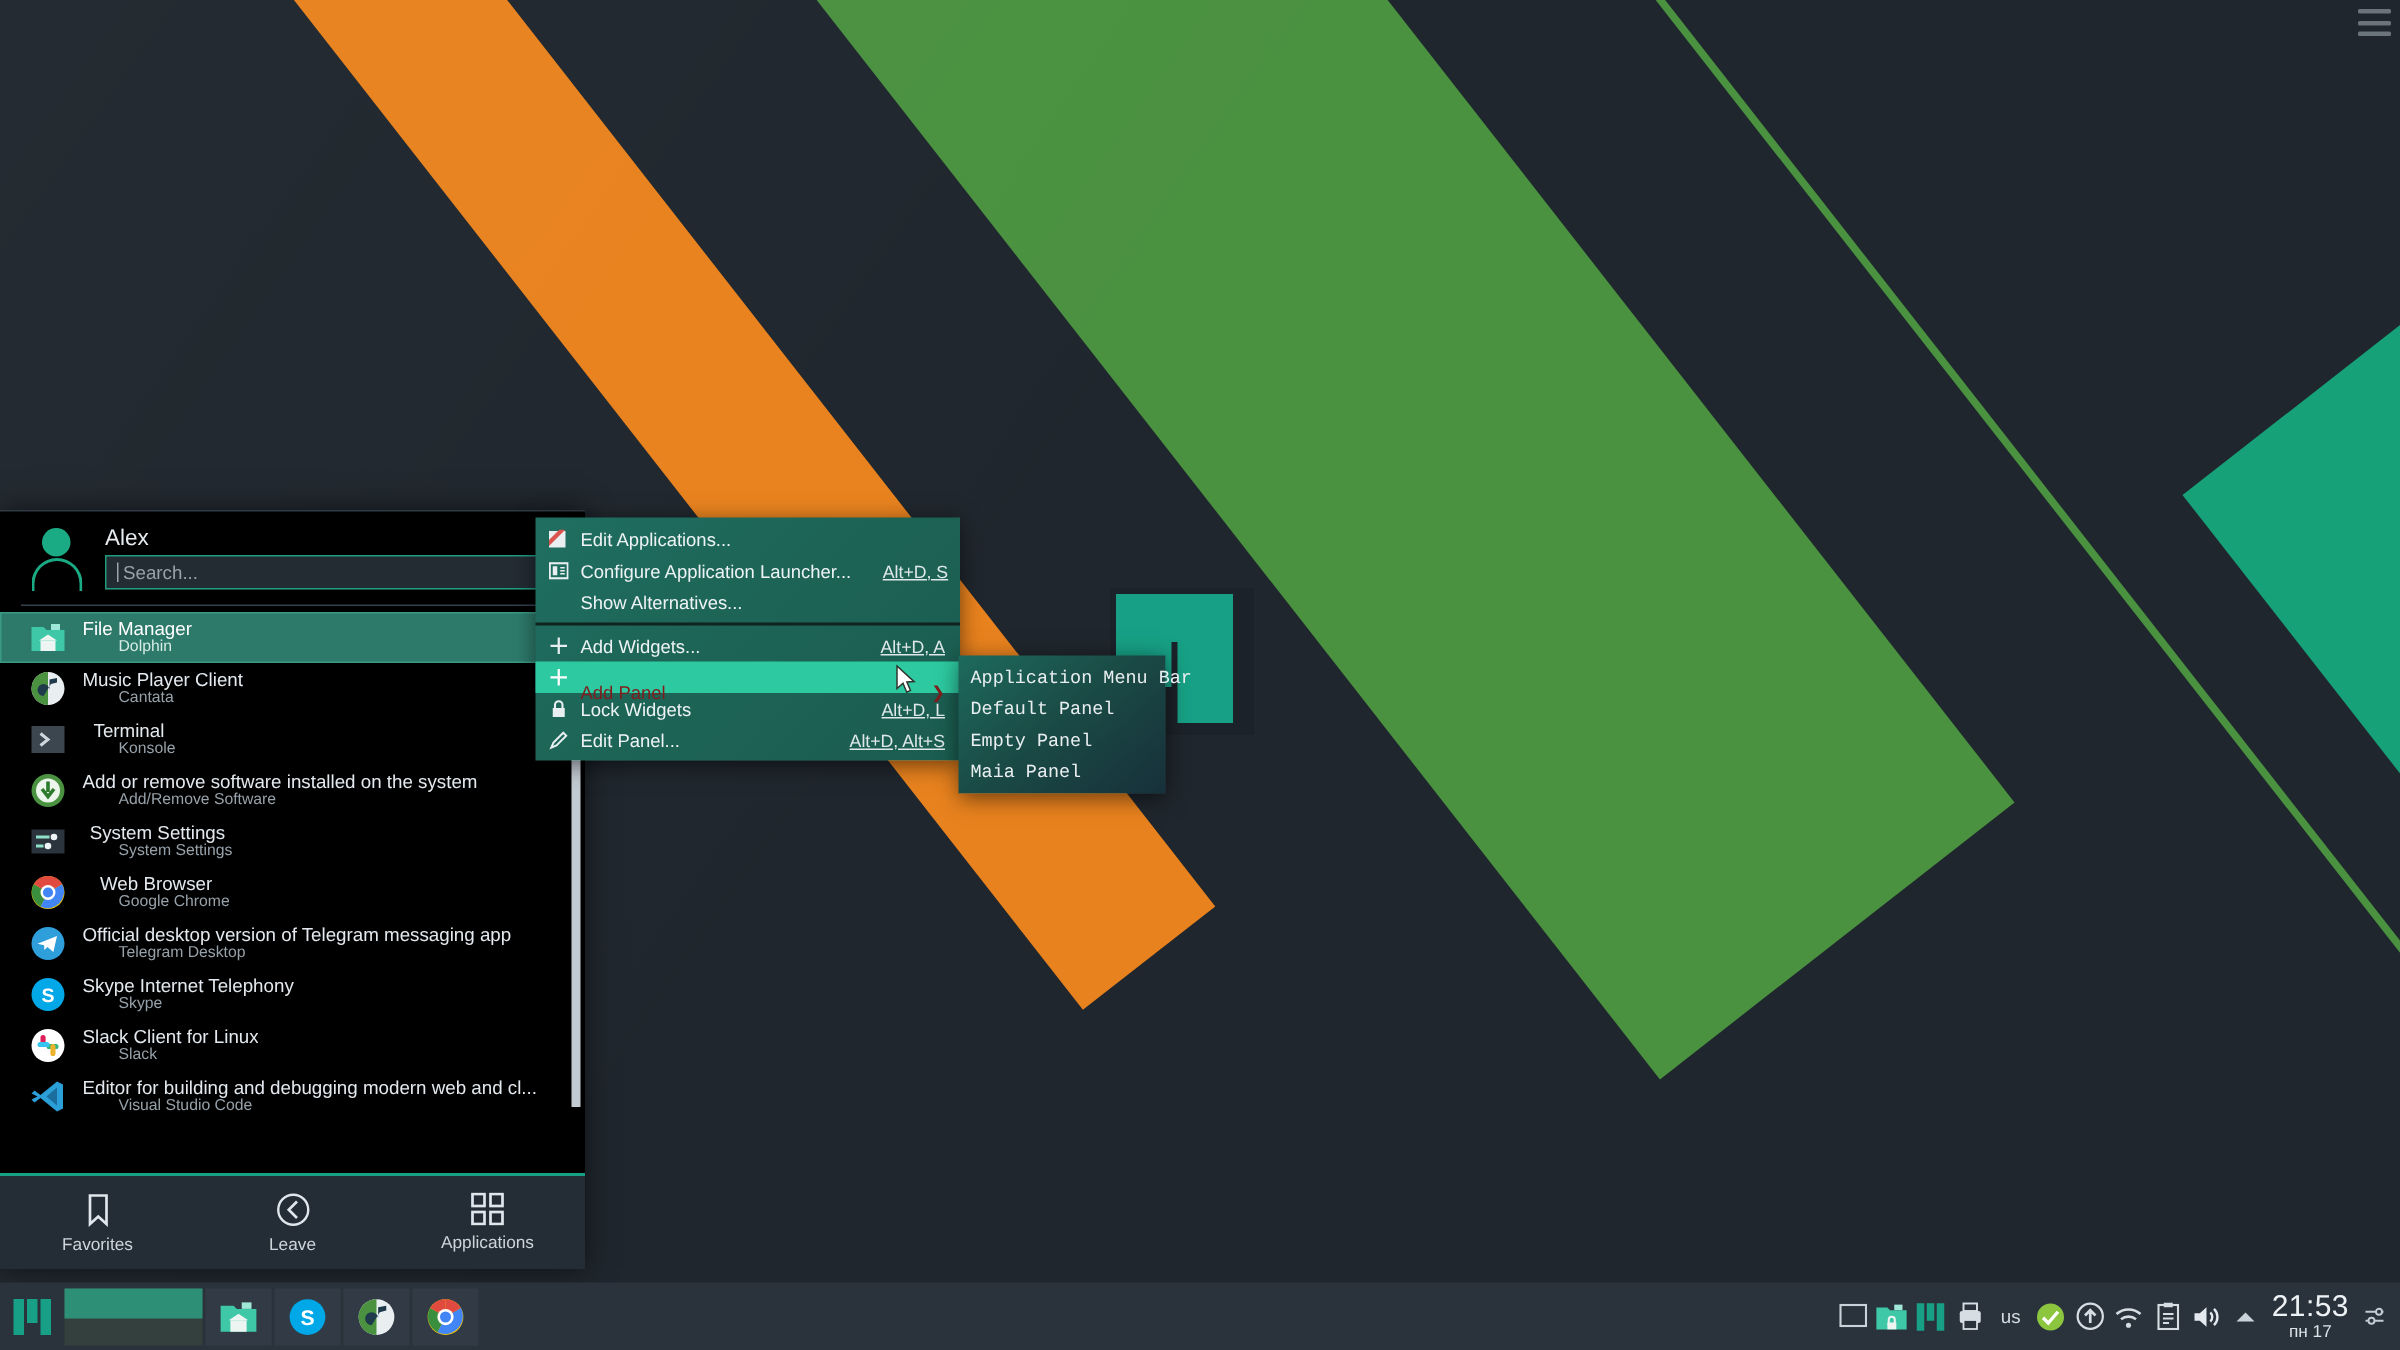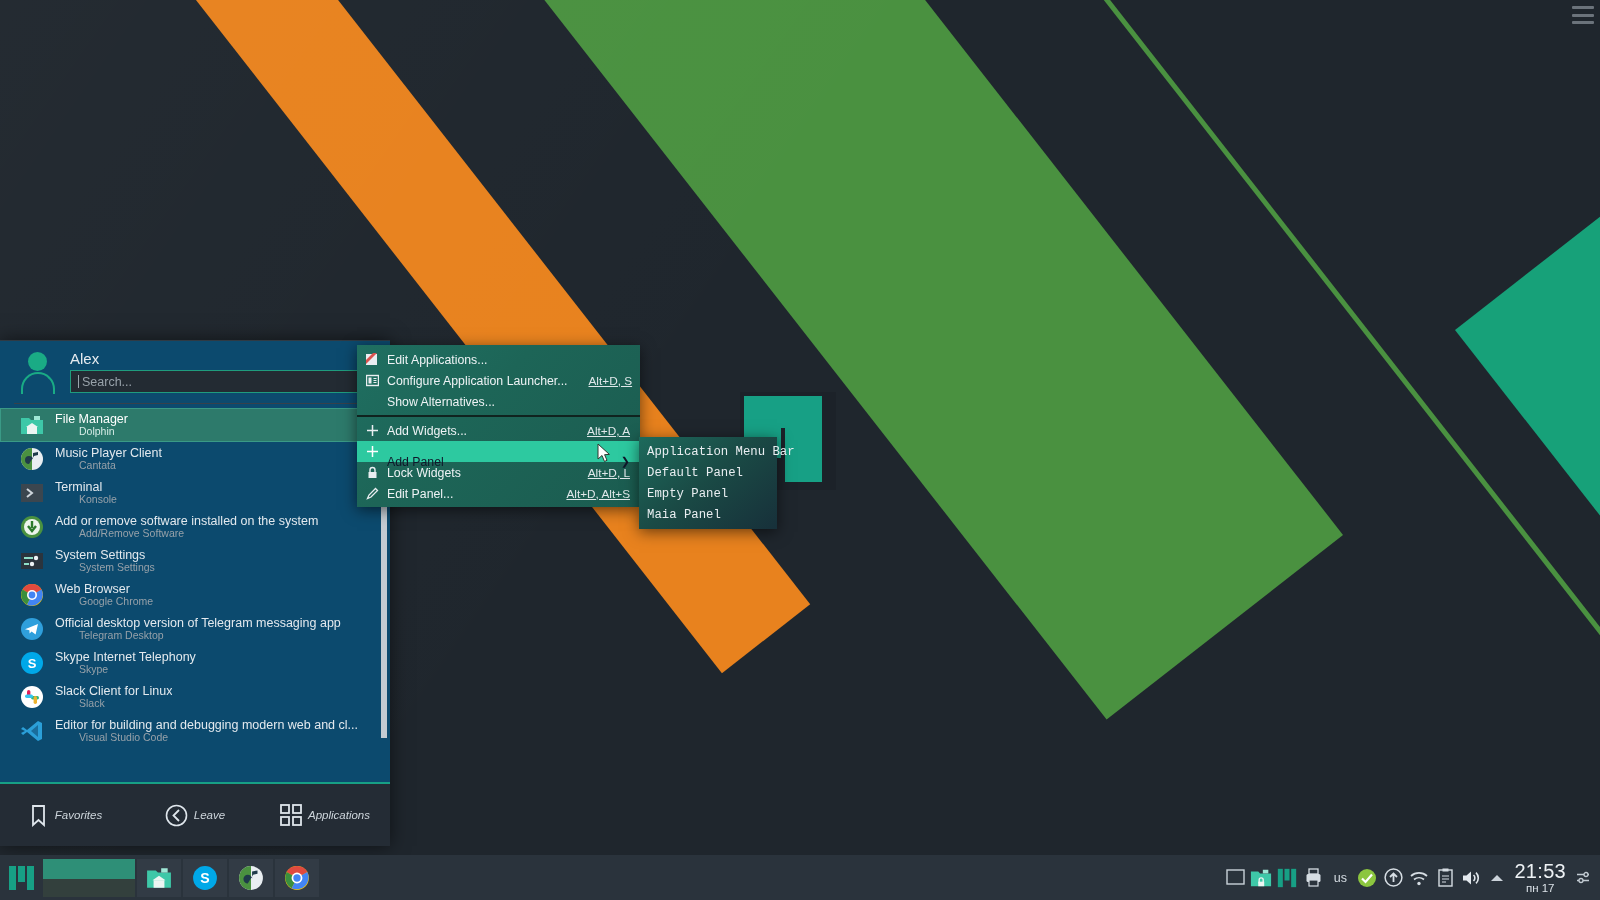--- a/index.html
+++ b/index.html
@@ -29,21 +29,21 @@
   #logo .l4{position:absolute;left:4px;top:40px;width:26px;height:50px;background:#17a085;}
 
   
   #hamburger{position:absolute;right:6px;top:6px;width:22px;height:18px;
              display:flex;flex-direction:column;justify-content:space-between;opacity:.55;}
   #hamburger i{display:block;height:3px;background:#a9b2bb;border-radius:1px;}
 
   
   #launcher{
     position:absolute;left:0;top:340px;width:390px;height:505px;
-    background:#0c4a6e;
+    background:#000000;
     box-shadow:0 0 18px rgba(0,0,0,.55);
     border-top:1px solid #2f3a44;
     display:flex;flex-direction:column;
     color:#d8dee4;
   }
   #launcher-header{height:62px;display:flex;align-items:center;padding:0 10px 0 18px;gap:12px;}
   .avatar{width:40px;height:44px;position:relative;flex:0 0 auto;}
   .avatar .head{position:absolute;left:10px;top:2px;width:19px;height:19px;border-radius:50%;
     background:#1aab85;}
   .avatar .body{position:absolute;left:3px;top:22px;width:34px;height:22px;
@@ -61,49 +61,49 @@
     color:#cfd6dc;font-size:12.5px;font-family:"Liberation Sans",sans-serif;
   }
   .searchbox input::placeholder{color:#98a2aa;}
   .hdr-sep{height:1px;background:#36414b;margin:0 14px;}
 
   #app-list{flex:1;position:relative;overflow:hidden;padding-top:4px;}
   .app-item{height:34px;display:flex;align-items:center;gap:11px;padding:0 14px 0 20px;box-sizing:border-box;}
   .app-item.sel{background:#2d7a6b;outline:1px solid #3a9a86;outline-offset:-1px;}
   .app-ico{width:24px;height:24px;flex:0 0 auto;position:relative;}
   .app-txt{display:flex;flex-direction:column;justify-content:center;line-height:1.12;min-width:0;}
-  .app-name{font-size:12.5px;color:#e3e9ee;white-space:nowrap;overflow:hidden;text-overflow:ellipsis;}
+  .app-name{font-size:12.5px;color:#e3e9ee;white-space:nowrap;overflow:hidden;text-overflow:ellipsis;text-align:center;}
   .app-sub{font-size:10.5px;color:#97a1a9;white-space:nowrap;overflow:hidden;text-overflow:ellipsis;padding-left:24px;}
   .app-item.sel .app-name{color:#ffffff;}
   .app-item.sel .app-sub{color:#d6ece6;}
 
   #applist-scrollbar{position:absolute;right:3px;top:4px;width:6px;height:378px;}
   #applist-scrollbar .thumb{position:absolute;left:0;top:0;width:6px;height:330px;background:#c3cbd2;}
 
   #tabline{height:2px;background:#17a085;}
   #tabbar{height:62px;display:flex;align-items:center;background:#242c35;}
-  .tab{flex:1;display:flex;align-items:center;justify-content:center;gap:6px;height:100%;font-style:italic;}
+  .tab{flex:1;display:flex;flex-direction:column;align-items:center;justify-content:center;gap:6px;height:100%;}
   .tab .tlabel{font-size:11.5px;color:#cdd5db;}
   .tab svg{display:block;}
 
   
   #ctxmenu{
     position:absolute;left:357px;top:345px;width:283px;
     background:linear-gradient(135deg,#1f6f61 0%,#1d6557 40%,#1b5c50 100%);
     box-shadow:0 3px 14px rgba(0,0,0,.55);
     padding:4px 0 3px;
     color:#e9eef1;
   }
   .mi{height:21px;display:flex;align-items:center;padding:0 10px 0 8px;gap:7px;font-size:12.3px;}
   .mi .mico{width:15px;height:15px;flex:0 0 auto;display:flex;align-items:center;justify-content:center;}
   .mi .mlabel{flex:1;white-space:nowrap;color:#eef3f5;}
   .mi .mkey{font-size:11.8px;color:#dfe8ea;margin-left:14px;white-space:nowrap;text-decoration:underline;}
   .mi .marrow{margin-left:8px;color:#eaf5f2;font-size:11px;}
   .mi.hl{background:#2dc9a0;}
-  .mi.hl .mlabel,.mi.hl .mkey,.mi.hl .marrow{color:#0f172a;margin-top:20px;}
+  .mi.hl .mlabel,.mi.hl .mkey,.mi.hl .marrow{color:#7f1d1d;margin-top:20px;}
   .msep{height:2px;background:#10231f;margin:3px 0;}
 
   
   #submenu{
     position:absolute;left:639px;top:437px;width:138px;
     background:linear-gradient(140deg,#1d6a5c 0%,#1a4a45 48%,#17303a 100%);
     box-shadow:0 3px 14px rgba(0,0,0,.55);
     padding:4px 0;
     font-family:Liberation Mono, monospace;
   }

